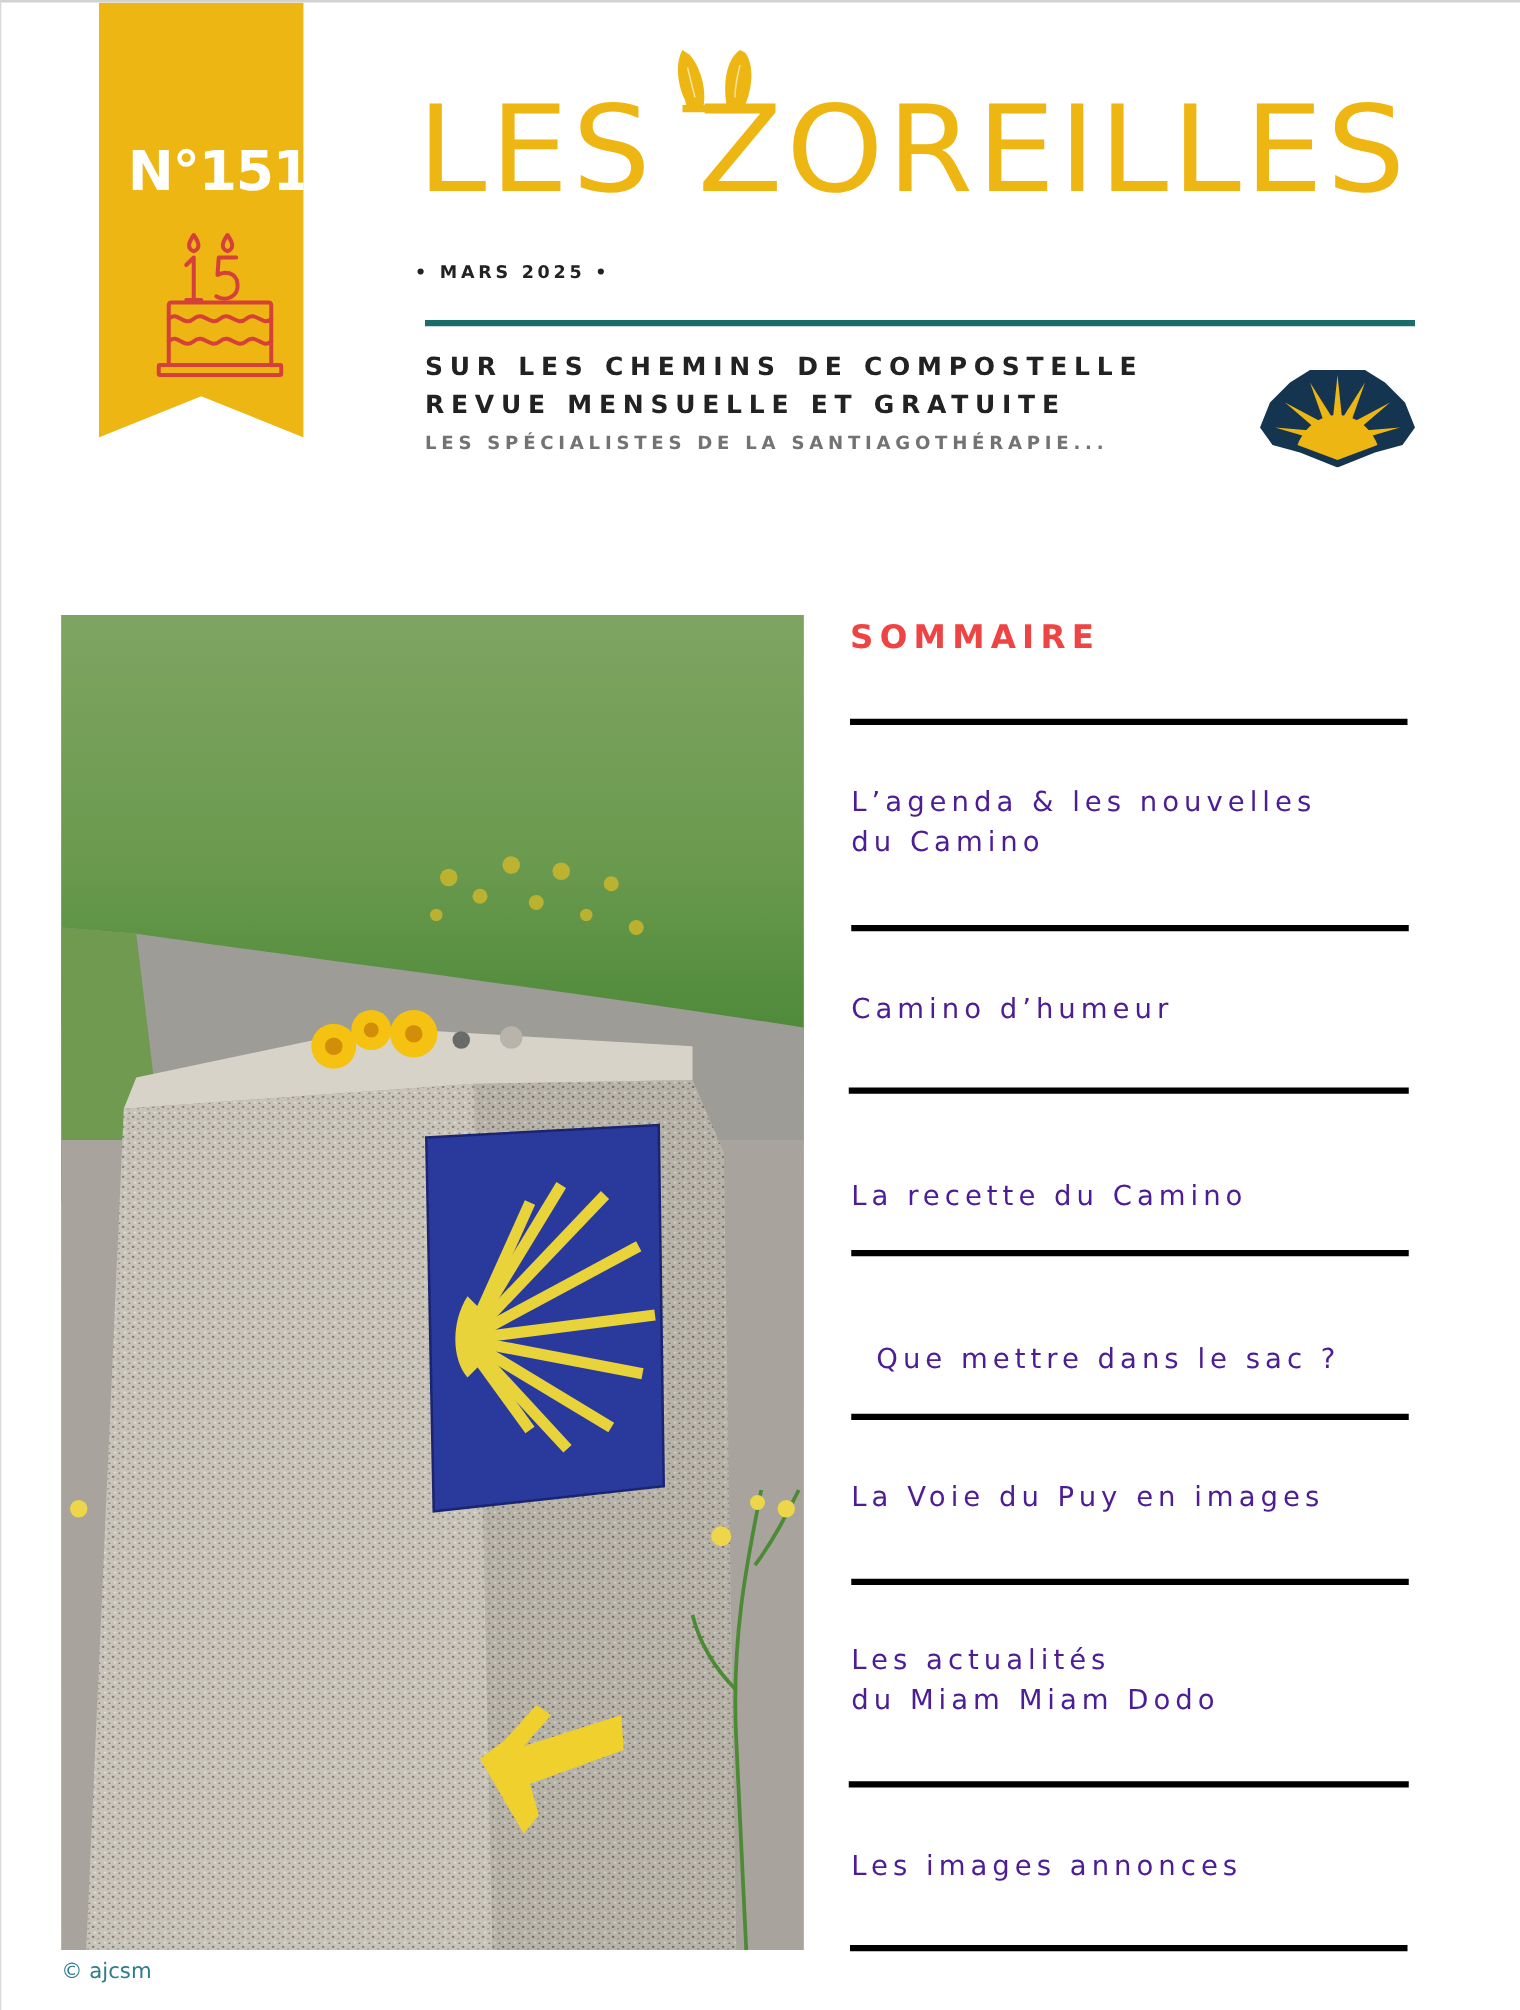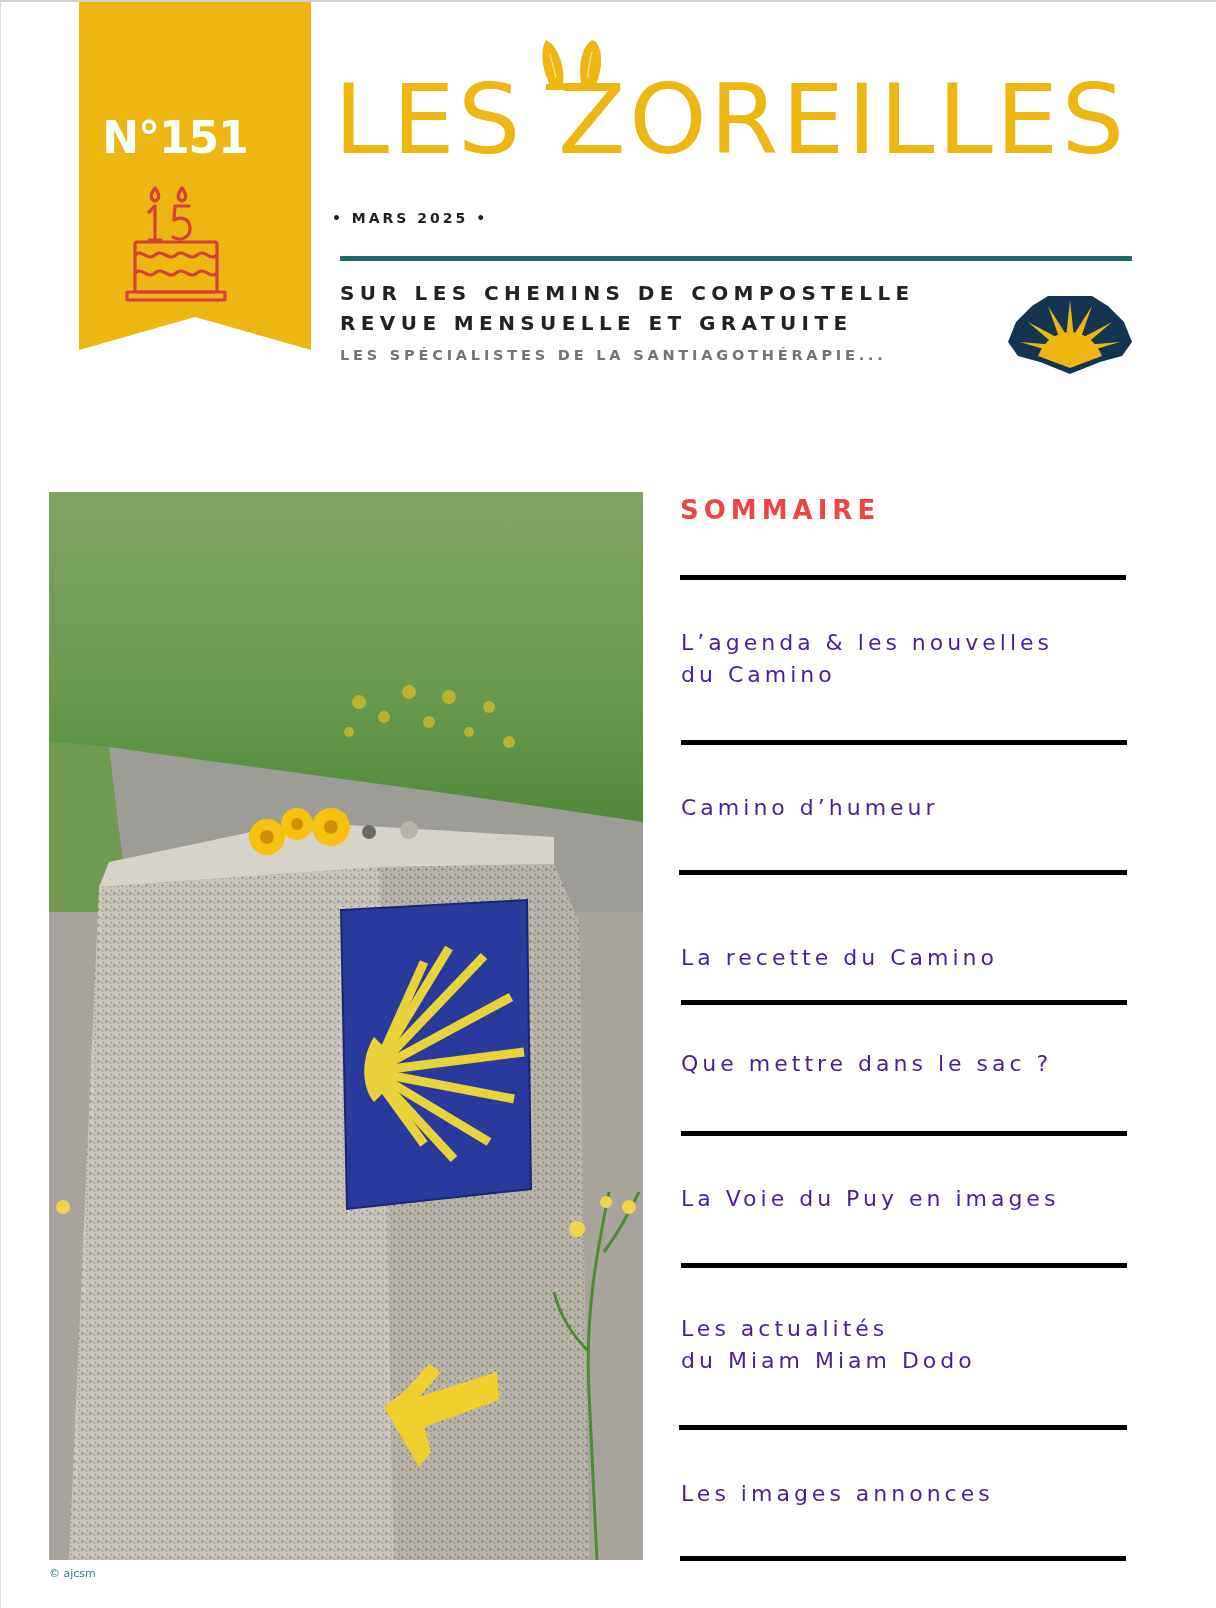--- a/index.html
+++ b/index.html
@@ -6,21 +6,21 @@
     body {
       width: 1216px; height: 1608px; background: #ffffff;
       position: relative; overflow: hidden;
       font-family: "DejaVu Sans", sans-serif;
     }
     .page-border-top { position: absolute; left: 0; top: 0; width: 1216px; height: 2px; background: #d2d2d2; }
     .page-border-left { position: absolute; left: 0; top: 0; width: 1px; height: 1608px; background: #d8d8d8; }
 
     
     .ribbon {
-      position: absolute; left: 79px; top: 2px; width: 232px; height: 348px;
+      position: absolute; left: 79px; top: 2px; width: 164px; height: 348px;
       background: #edb613;
       clip-path: polygon(0 0, 100% 0, 100% 100%, 50% 90.5%, 0 100%);
     }
     .issue-number {
       position: absolute; left: 0; width: 192px; top: 110px;
       text-align: center; color: #ffffff;
       font-family: "DejaVu Sans", sans-serif; font-weight: bold;
       font-size: 44px; letter-spacing: -1px;
     }
     .cake-icon { position: absolute; left: 44px; top: 180px; width: 104px; height: 130px; }
@@ -53,21 +53,21 @@
 
     
     .photo {
       position: absolute; left: 49px; top: 492px; width: 594px; height: 1068px;
       overflow: hidden;
       background: linear-gradient(180deg, #7ea260 0%, #6f9a55 18%, #5f8c45 32%, #8c9a7f 40%, #a09e99 52%, #b0aca5 100%);
     }
     .photo svg { position: absolute; left: 0; top: 0; }
     .credit {
       position: absolute; left: 49px; top: 1567px;
-      font-size: 11px; color: #2e7d8a; text-align: center;
+      font-size: 17px; color: #2e7d8a; text-align: center;
     }
 
     
     .sommaire-title {
       position: absolute; left: 680px; top: 495px;
       font-size: 26px; font-weight: bold; letter-spacing: 5px; color: #ef4444;
     }
     .toc-rule { position: absolute; height: 5px; background: #000000; }
     .toc-item {
       position: absolute; left: 681px;
@@ -229,21 +229,21 @@
 <div class="toc-item" style="top:627px;">L’agenda &amp; les nouvelles
 du Camino</div>
 <div class="toc-rule" style="left:681px; top:740px; width:446px;"></div>
 
 <div class="toc-item" style="top:792px;">Camino d’humeur</div>
 <div class="toc-rule" style="left:679px; top:870px; width:448px;"></div>
 
 <div class="toc-item" style="top:942px;"> La recette du Camino</div>
 <div class="toc-rule" style="left:681px; top:1000px; width:446px;"></div>
 
-<div class="toc-item" style="top:1048px;">Que mettre dans le sac ?</div>
+<div class="toc-item" style="top:1072px;margin-left:20px;">Que mettre dans le sac ?</div>
 <div class="toc-rule" style="left:681px; top:1131px; width:446px;"></div>
 
 <div class="toc-item" style="top:1183px;">La Voie du Puy en images</div>
 <div class="toc-rule" style="left:681px; top:1263px; width:446px;"></div>
 
 <div class="toc-item" style="top:1313px;">Les actualités
 du Miam Miam Dodo</div>
 <div class="toc-rule" style="left:679px; top:1425px; width:448px;"></div>
 
 <div class="toc-item" style="top:1478px;">Les images annonces</div>

